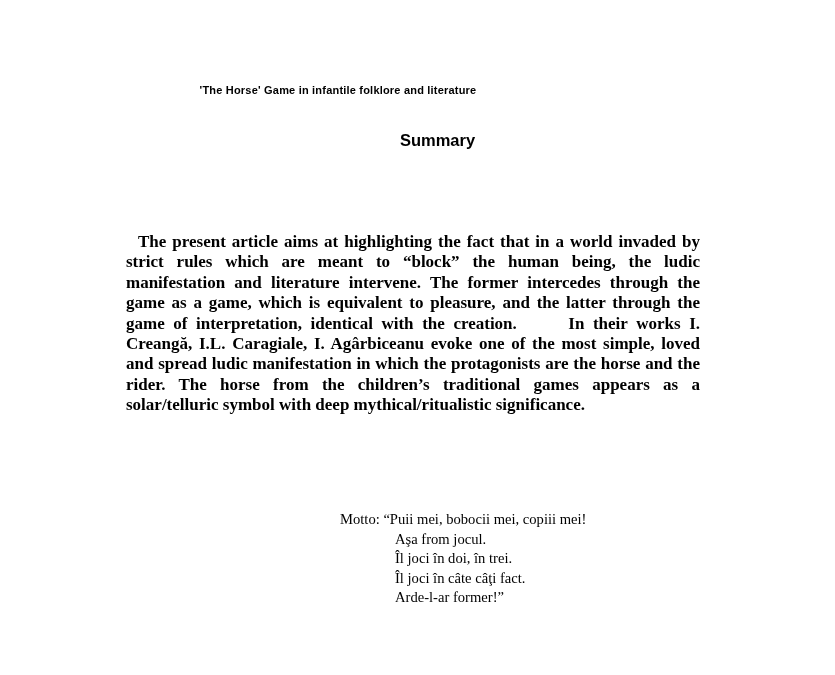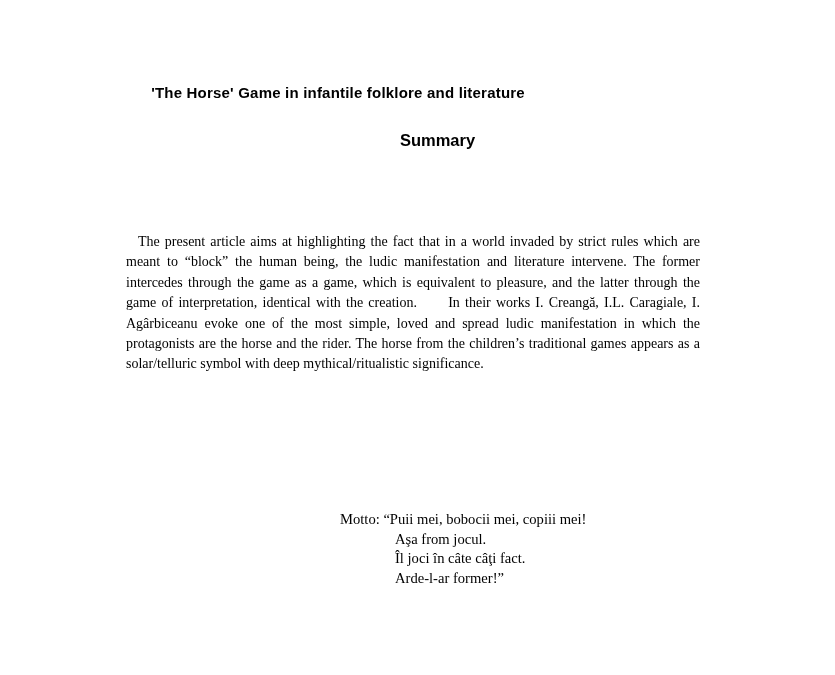--- a/index.html
+++ b/index.html
@@ -22,21 +22,21 @@
     box-sizing: border-box;
   }
   .title {
     position: absolute;
     top: 84px;
     left: 0;
     width: 676px;
     text-align: center;
     font-family: "Liberation Sans", sans-serif;
     font-weight: bold;
-    font-size: 15px;
+    font-size: 11px;
     letter-spacing: 0.2px;
     color: #000;
   }
   .subtitle {
     position: absolute;
     top: 131px;
     left: 0;
     width: 835px;
     text-align: center;
     font-family: "Liberation Sans", sans-serif;
@@ -44,22 +44,22 @@
     font-size: 16.5px;
     color: #000;
     padding-left: 20px;
   }
   .abstract {
     position: absolute;
     top: 232px;
     left: 126px;
     width: 574px;
     font-family: "Liberation Serif", serif;
-    font-weight: normal;
-    font-size: 14px;
+    font-weight: bold;
+    font-size: 17px;
     line-height: 20.4px;
     text-align: justify;
     text-justify: inter-word;
     text-indent: 12px;
     color: #000;
     white-space: pre-wrap;
   }
   .motto-block {
     position: absolute;
     top: 510px;
@@ -93,17 +93,18 @@
 
   <div class="title">'The Horse' Game in infantile folklore and literature</div>
 
   <div class="subtitle">Summary</div>
 
   <div class="abstract">The present article aims at highlighting the fact that in a world invaded by strict rules which are meant to “block” the human being, the ludic manifestation and literature intervene. The former intercedes through the game as a game, which is equivalent to pleasure, and the latter through the game of interpretation, identical with the creation.      In their works I. Creangă, I.L. Caragiale, I. Agârbiceanu evoke one of the most simple, loved and spread ludic manifestation in which the protagonists are the horse and the rider. The horse from the children’s traditional games appears as a solar/telluric symbol with deep mythical/ritualistic significance.</div>
 
   <div class="motto-block">
     <span class="motto-line motto-l1">Motto: “Puii mei, bobocii mei, copiii mei!</span>
     <span class="motto-line motto-l2">Aşa from jocul.</span>
+    <span class="motto-line motto-l3">Îl joci în doi, în trei.</span>
     <span class="motto-line motto-l4">Îl joci în câte câţi fact.</span>
     <span class="motto-line motto-l5">Arde-l-ar former!”</span>
   </div>
 
 </div>
 
 </body></html>

